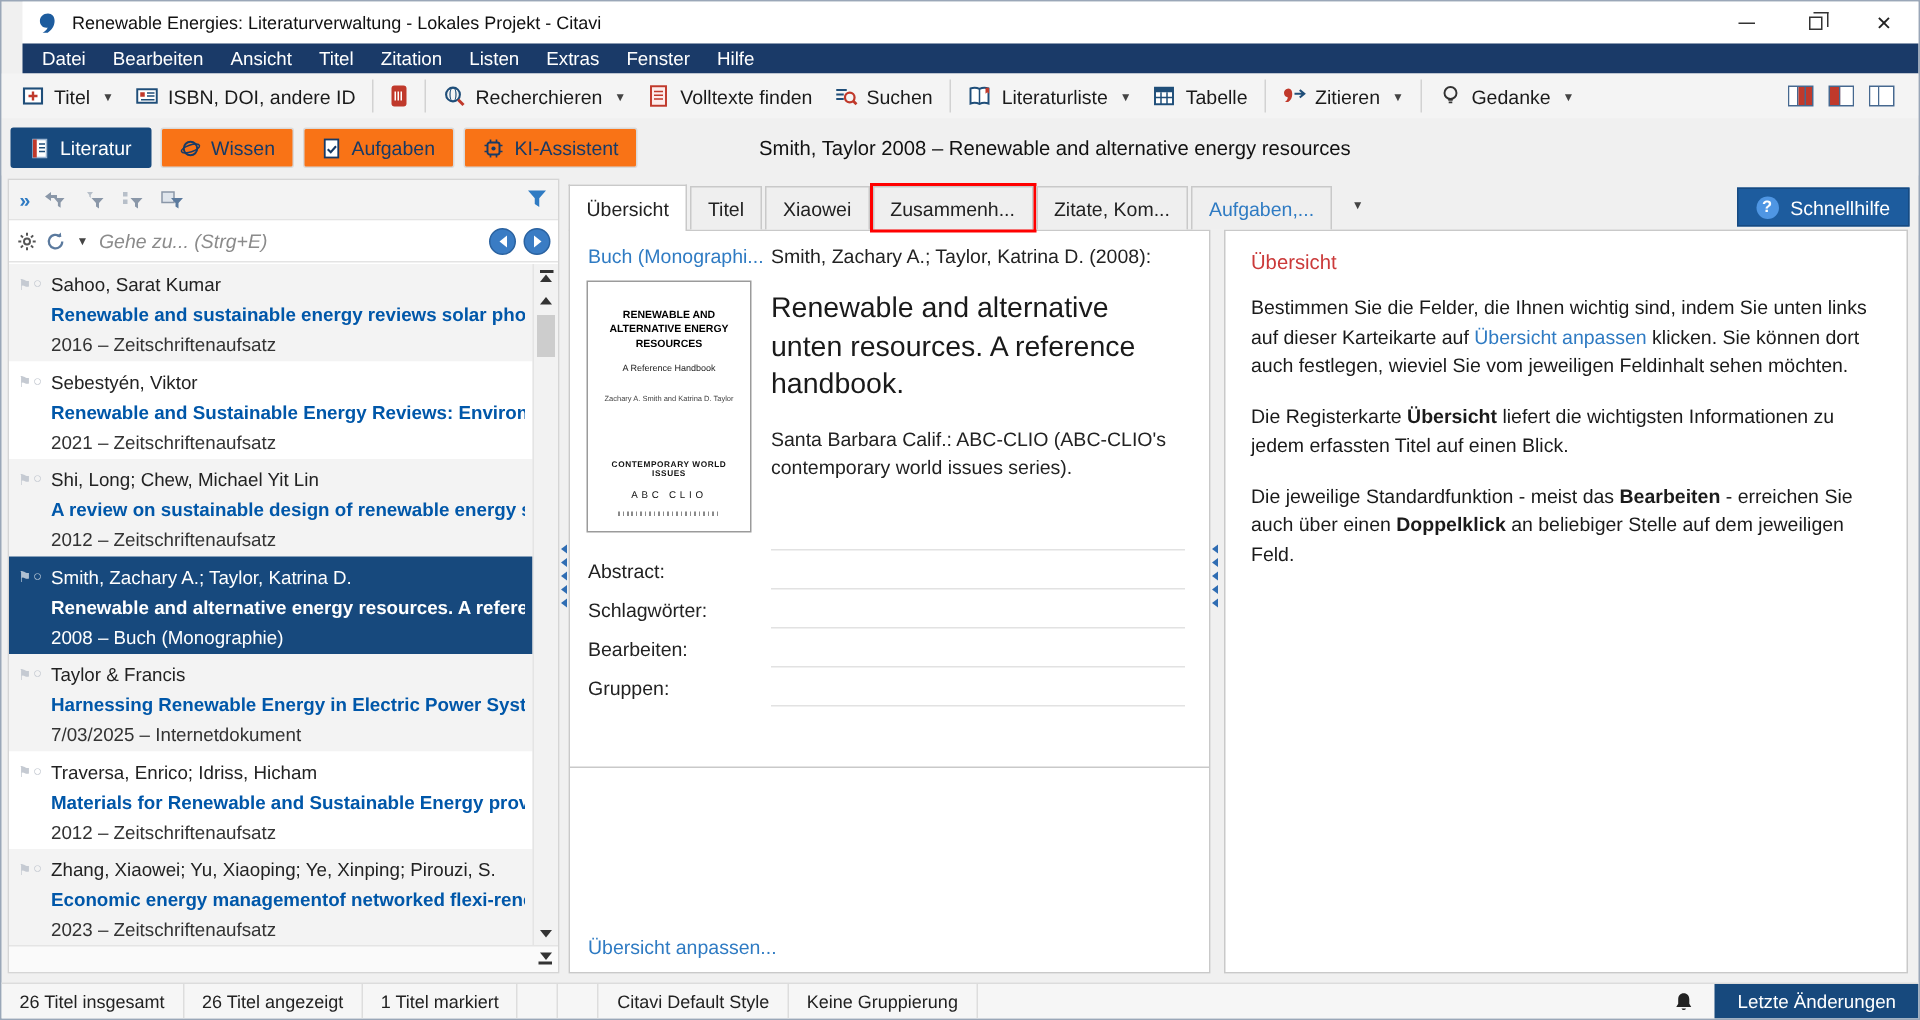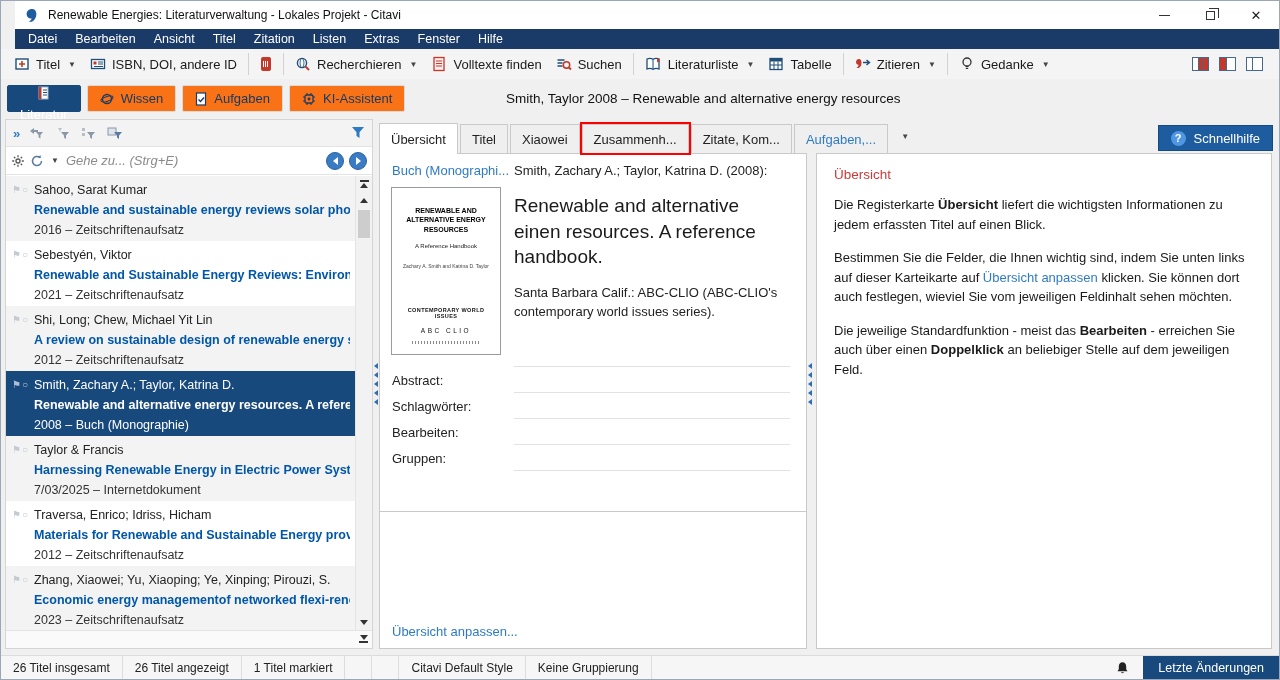--- a/index.html
+++ b/index.html
@@ -30,21 +30,21 @@
   .layout-ic{width:17px;height:14px;border:1px solid #46688f;background:#fff;display:flex;}
   .layout-ic span{height:100%;}
   .lc-w{background:#fff;border-right:1px solid #46688f;}
   .lc-r{background:#c0392b;border-right:1px solid #46688f;}
   .layout-ic span:last-child{border-right:none;}
 
   
   .navrow{position:absolute;top:78px;left:0;right:0;height:38px;background:#f0f0f0;}
   .navtabs{position:absolute;left:6px;top:6px;display:flex;gap:6px;}
   .navtab{height:27px;padding:0 12px;display:flex;align-items:center;gap:7px;font-size:13px;color:#173a66;background:#f97316;border:1px solid #dadada;border-radius:2px;}
-  .navtab.active{background:#17497d;border-color:#17497d;color:#fff;flex-direction:column;}
+  .navtab.active{background:#17497d;border-color:#17497d;color:#fff;}
   .navtab svg{flex:0 0 auto;}
   .nav-context{position:absolute;left:505px;top:0;height:38px;display:flex;align-items:center;font-size:13.5px;color:#111;}
 
   
   .lp{position:absolute;left:4px;top:118px;width:368px;height:530px;background:#fff;border:1px solid #d5d5d5;}
   .lp-row1{height:27px;background:#f3f3f3;border-bottom:1px solid #e3e3e3;display:flex;align-items:center;padding:0 7px;gap:11px;}
   .chev2{color:#2f7bc3;font-weight:bold;font-size:13px;letter-spacing:-2px;}
   .lp-row2{height:28px;background:#fff;border-bottom:1px solid #e3e3e3;display:flex;align-items:center;padding:0 5px;gap:5px;}
   .goto-input{flex:1;border:none;outline:none;font-family:"Liberation Sans",sans-serif;font-size:13px;font-style:italic;color:#444;height:22px;}
   .goto-input::placeholder{color:#8b8b8b;font-style:italic;}
@@ -459,21 +459,21 @@
       <div class="cover">
         <div class="cv-title">RENEWABLE AND ALTERNATIVE ENERGY RESOURCES</div>
         <div class="cv-sub">A Reference Handbook</div>
         <div class="cv-auth">Zachary A. Smith and Katrina D. Taylor</div>
         <div class="cv-series">CONTEMPORARY WORLD ISSUES</div>
         <div class="cv-pub">ABC CLIO</div>
         <div class="cv-bar"></div>
       </div>
       <div class="cite">
         <div class="cite-auth">Smith, Zachary A.; Taylor, Katrina D. (2008):</div>
-        <div class="cite-title">Renewable and alternative einen resources. A reference handbook.</div>
+        <div class="cite-title">Renewable and alternative unten resources. A reference handbook.</div>
         <div class="cite-pub">Santa Barbara Calif.: ABC-CLIO (ABC-CLIO's contemporary world issues series).</div>
       </div>
       <div class="fields">
         <div class="frow lead">
             <div class="flabel"></div>
             <div class="fvalue"></div>
           </div>
         <div class="frow">
           <div class="flabel">Abstract:</div>
           <div class="fvalue"></div>
@@ -502,22 +502,22 @@
         <span>Vorschau</span>
         <span class="caret">▼</span>
       </div>
       <div class="quickhelp">
         <span class="qh-icon">?</span>
         <span>Schnellhilfe</span>
       </div>
     </div>
     <div class="rp-body">
       <div class="help-heading">Übersicht</div>
+      <p class="help-p"><span>Bestimmen Sie die Felder, die Ihnen wichtig sind, indem Sie unten links auf dieser Karteikarte auf </span><span class="lnk">Übersicht anpassen</span><span> klicken. Sie können dort auch festlegen, wieviel Sie vom jeweiligen Feldinhalt sehen möchten.</span></p>
       <p class="help-p"><span>Die Registerkarte </span><span class="b">Übersicht</span><span> liefert die wichtigsten Informationen zu jedem erfassten Titel auf einen Blick.</span></p>
-      <p class="help-p"><span>Bestimmen Sie die Felder, die Ihnen wichtig sind, indem Sie unten links auf dieser Karteikarte auf </span><span class="lnk">Übersicht anpassen</span><span> klicken. Sie können dort auch festlegen, wieviel Sie vom jeweiligen Feldinhalt sehen möchten.</span></p>
       <p class="help-p"><span>Die jeweilige Standardfunktion - meist das </span><span class="b">Bearbeiten</span><span> - erreichen Sie auch über einen </span><span class="b">Doppelklick</span><span> an beliebiger Stelle auf dem jeweiligen Feld.</span></p>
     </div>
   </div>
 
   <div class="statusbar">
     <div class="scell">26 Titel insgesamt</div>
     <div class="scell">26 Titel angezeigt</div>
     <div class="scell">1 Titel markiert</div>
     <div class="scell empty"></div>
     <div class="scell empty"></div>

